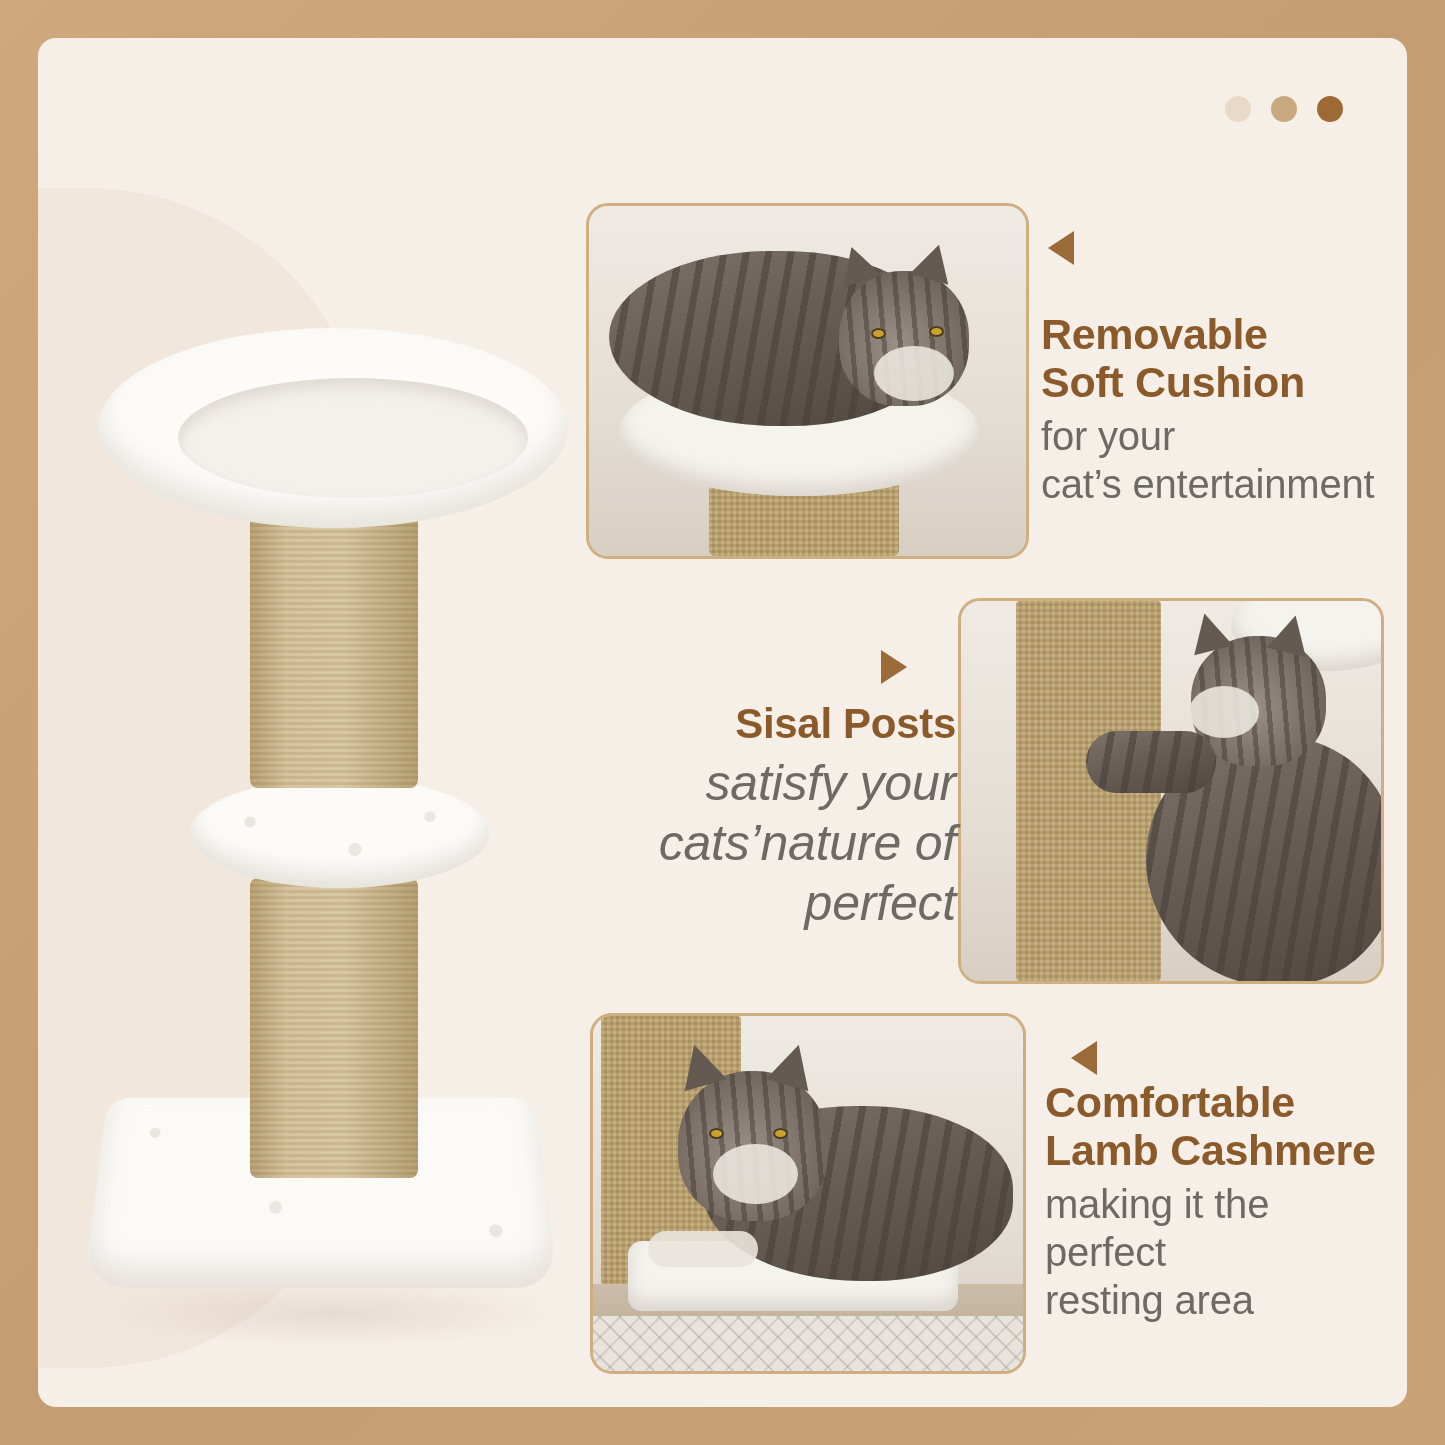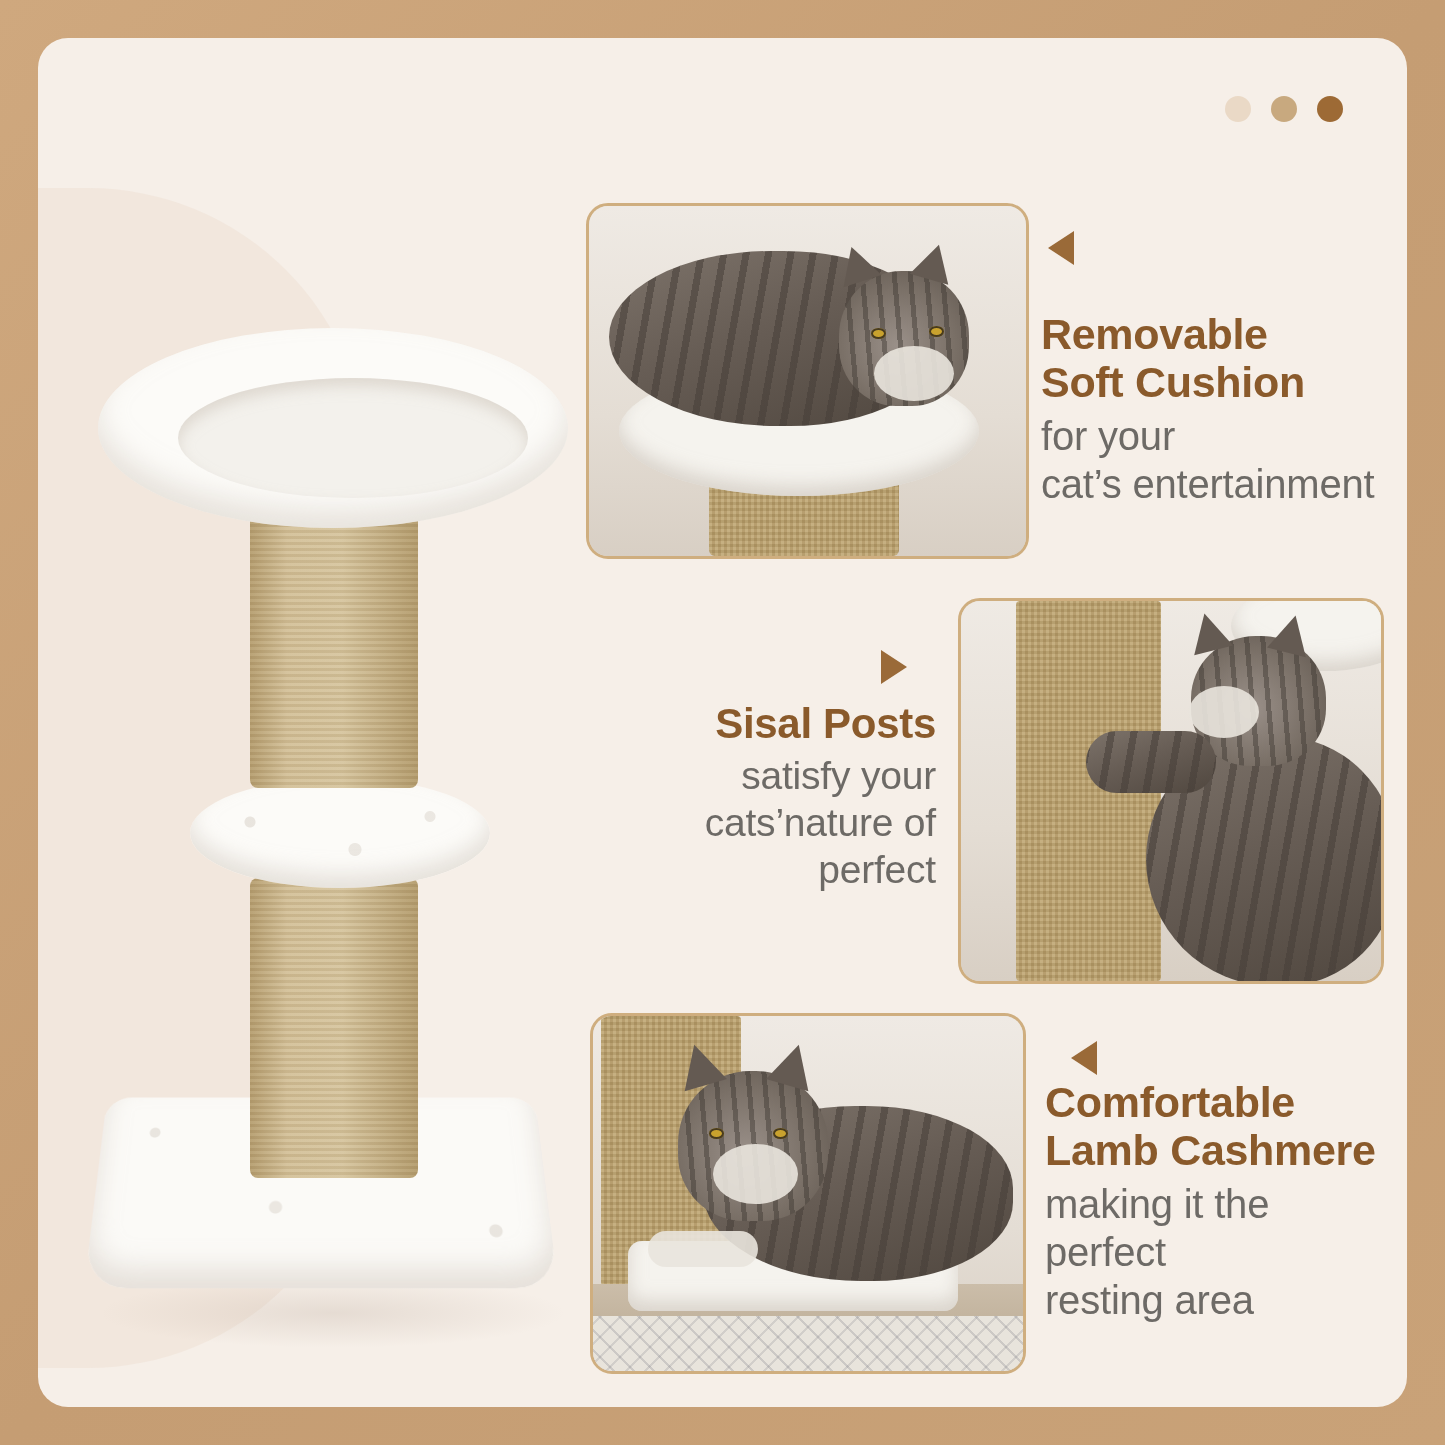--- a/index.html
+++ b/index.html
@@ -19,21 +19,21 @@
     height: 1445px;
     background: linear-gradient(135deg, #cfa87e 0%, #c59d73 50%, #c9a278 100%);
     box-sizing: border-box;
     padding: 38px;
   }
   .card {
     position: relative;
     width: 100%;
     height: 100%;
     background: #f6efe8;
-    border-radius: 30px;
+    border-radius: 18px;
     overflow: hidden;
   }
   
   .blob {
     position: absolute;
     left: -230px;
     top: 150px;
     width: 560px;
     height: 1180px;
     background: #f0e4da;
@@ -255,24 +255,24 @@
     letter-spacing: -0.3px;
   }
   .feat-body {
     color: #6d6a66;
     font-size: 40px;
     line-height: 1.2;
     margin-top: 6px;
     letter-spacing: -0.2px;
   }
   #feature-1 { left: 1003px; top: 272px; width: 420px; text-align: left; }
-  #feature-2 { left: 600px; top: 662px; width: 298px; text-align: right; }
+  #feature-2 { left: 620px; top: 662px; width: 298px; text-align: right; }
   #feature-3 { left: 1007px; top: 1040px; width: 420px; text-align: left; }
   #feature-2 .feat-title { font-size: 42px; }
-  #feature-2 .feat-body { font-size: 39px; }
+  #feature-2 .feat-body { font-size: 50px; font-style: italic; }
 </style>
 </head>
 <body>
 
 <div class="page">
   <div class="card">
     <div class="blob"></div>
 
     <div class="dots">
       <span class="dot" style="background:#ead9c6"></span>

